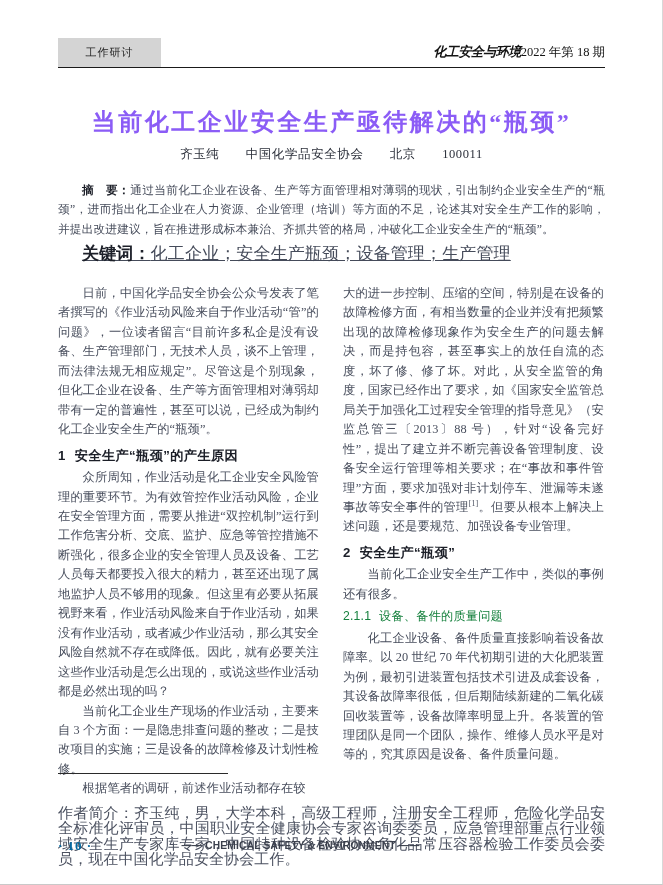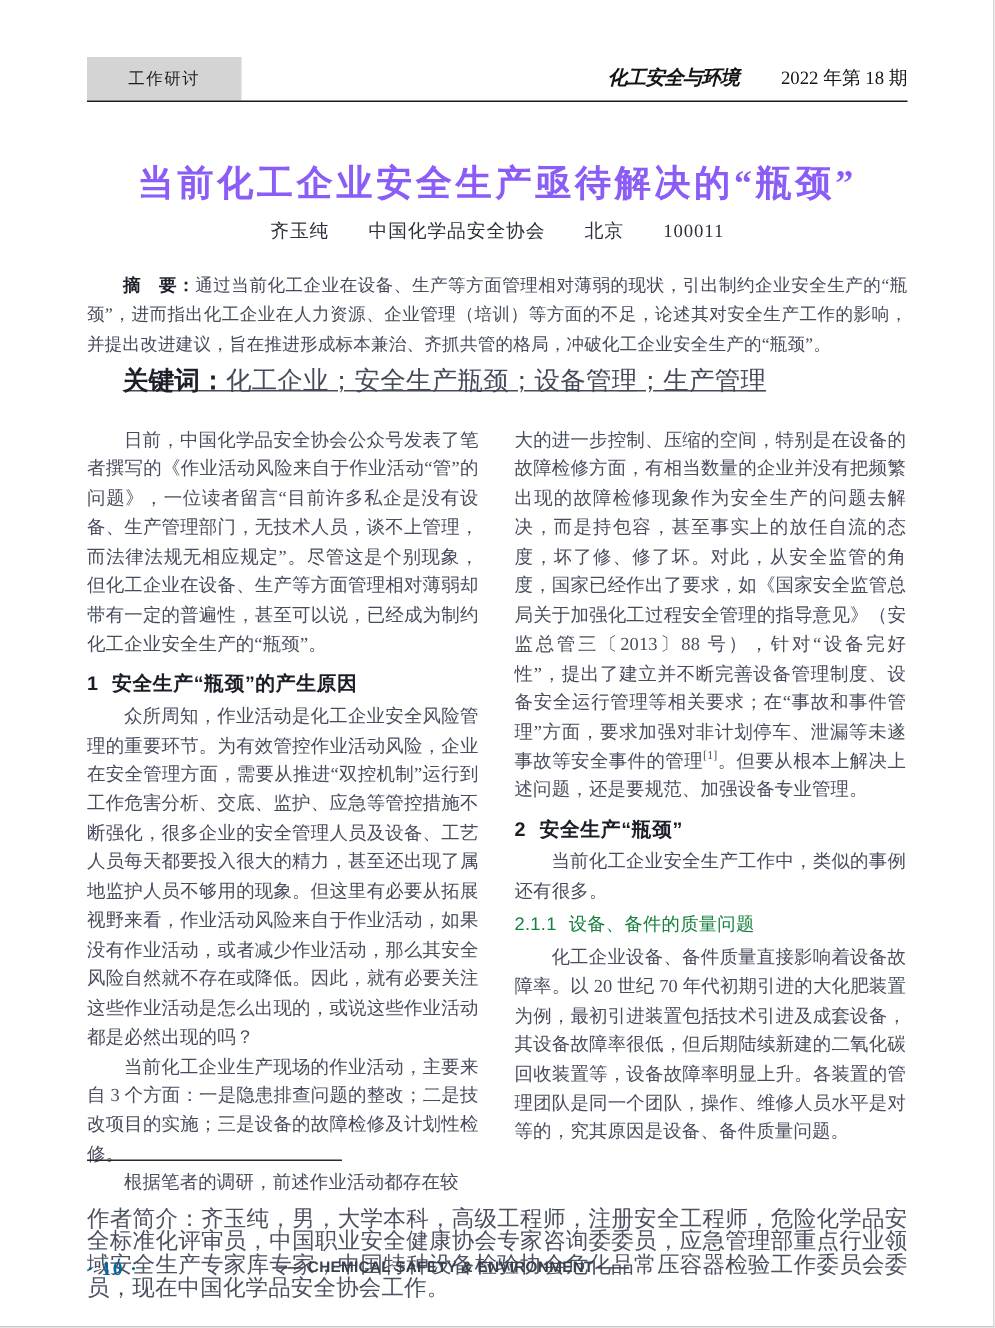--- a/index.html
+++ b/index.html
@@ -50,21 +50,21 @@
     font-size: 11px;
     letter-spacing: 1px;
     color: #1d1d1d;
   }
   .runhead-right {
     position: absolute;
     right: 0;
     top: 5px;
     display: flex;
     align-items: baseline;
-    gap: 28px;
+    gap: 0;
     white-space: nowrap;
   }
   .journal-name {
     font-family: "Liberation Serif", "DejaVu Serif", serif;
     font-size: 13px;
     font-weight: bold;
     font-style: italic;
     letter-spacing: -0.5px;
     color: #141414;
   }

